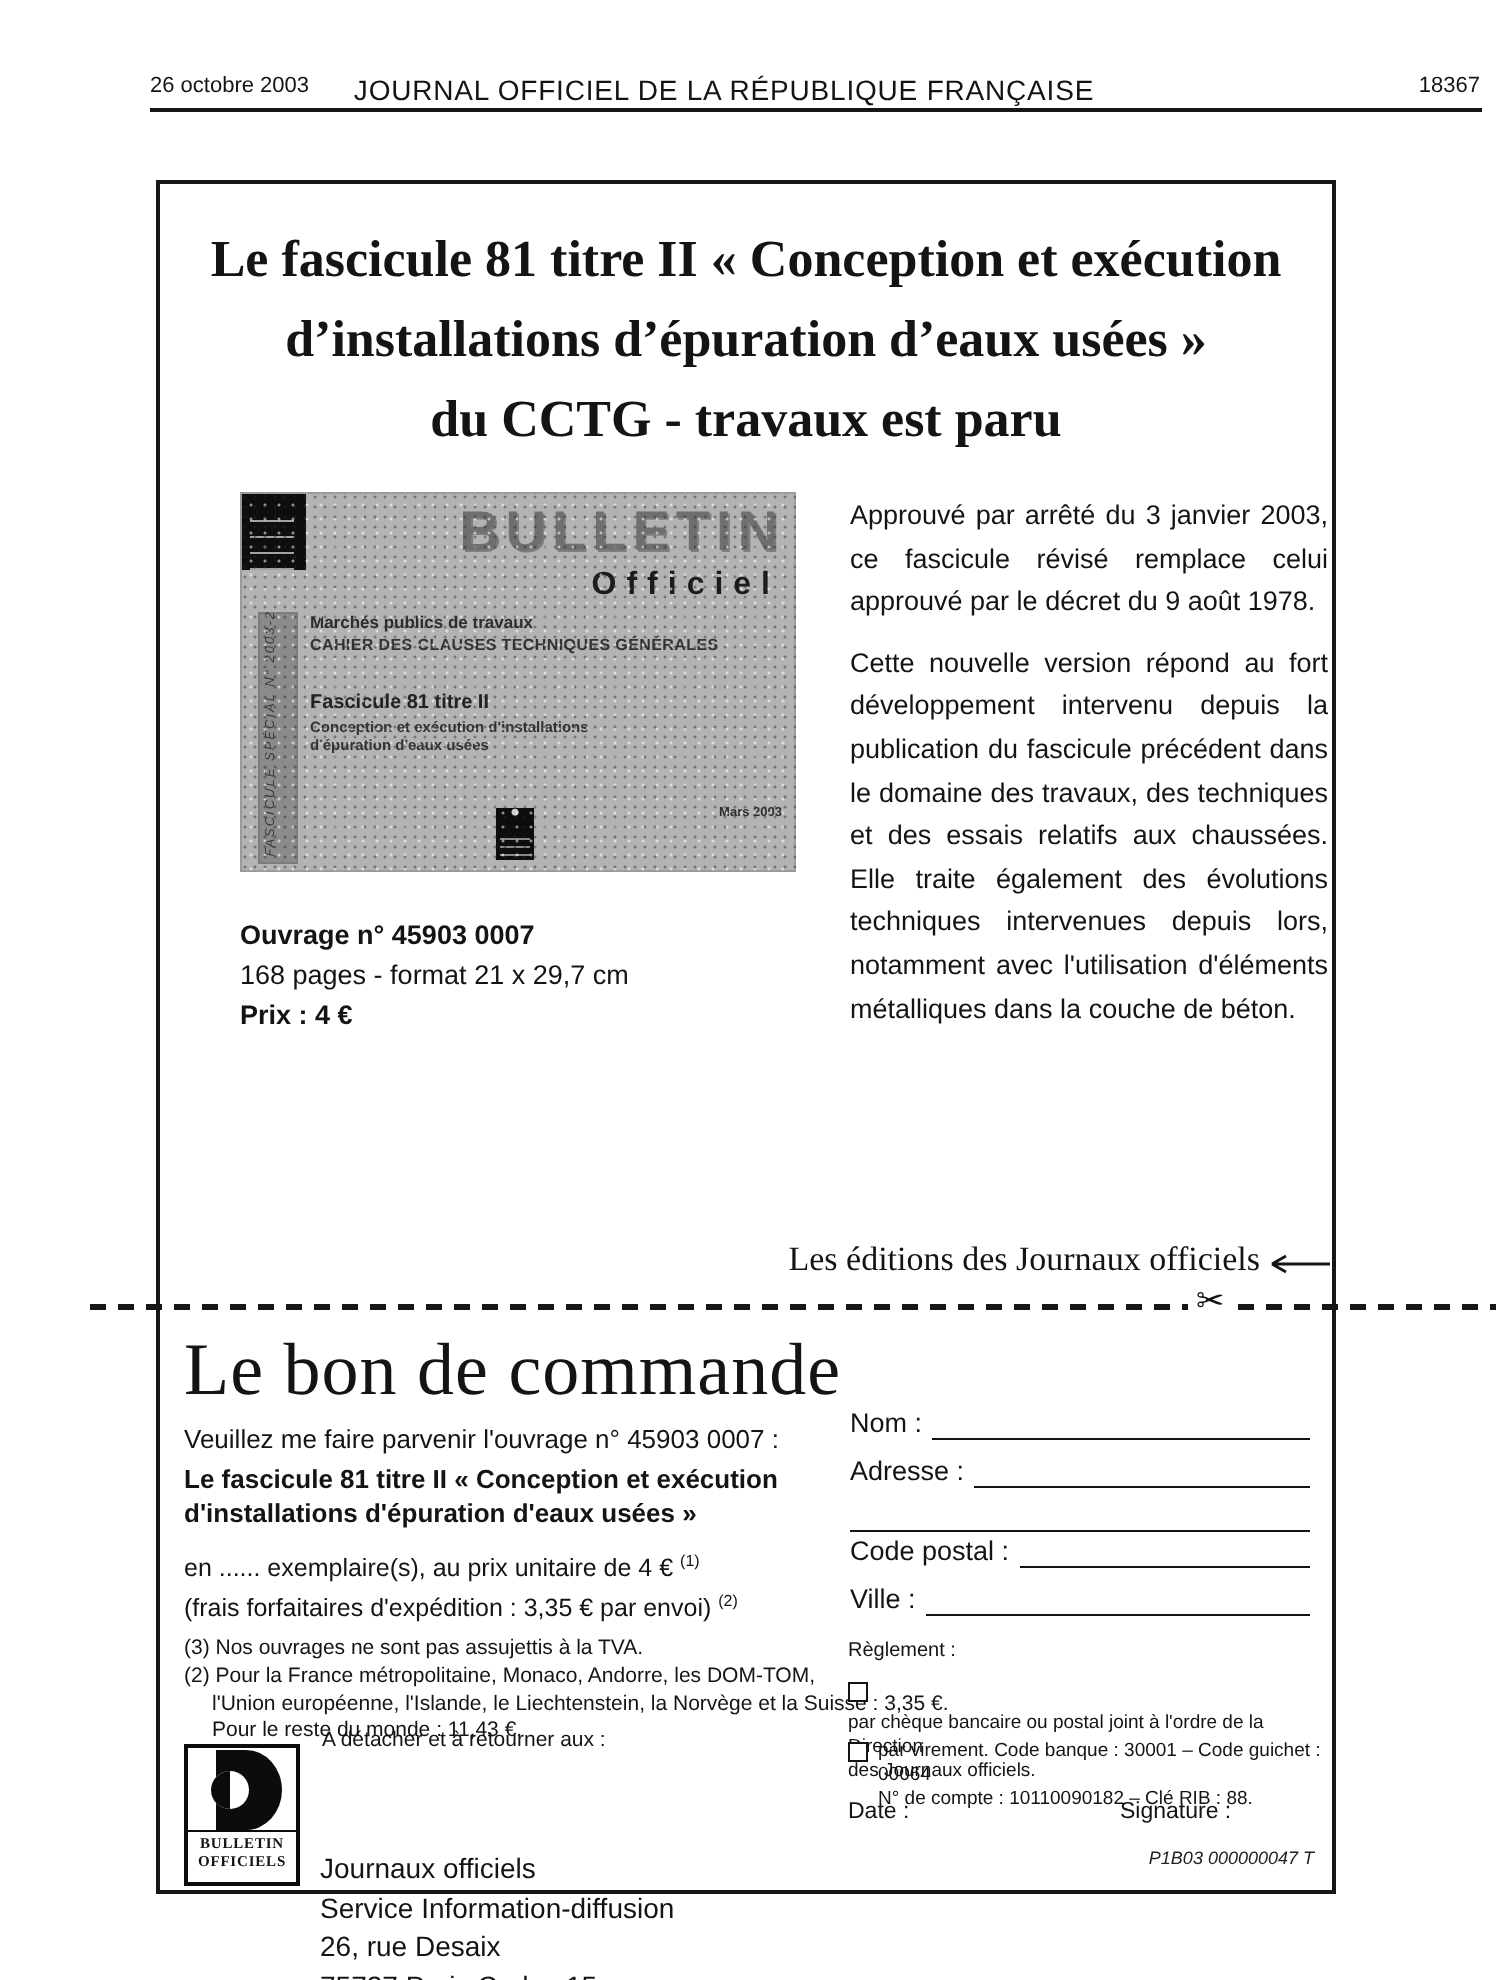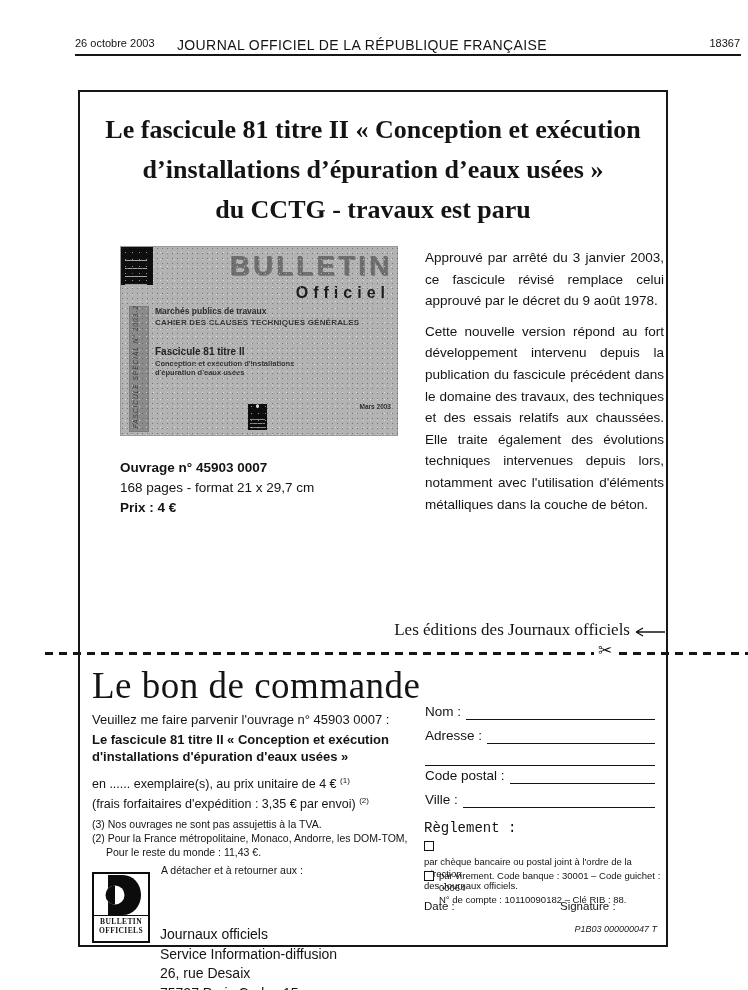--- a/index.html
+++ b/index.html
@@ -84,21 +84,21 @@
   .ret-addr{left:160px;top:878px;font-size:14px;line-height:19.5px;margin-top:47px;}
 
   .f-row{display:flex;font-size:13.5px;}
   .f-line{flex:1;border-bottom:1.5px solid #141414;height:15px;margin-left:5px;}
   .solo-line{border-bottom:1.5px solid #141414;}
   .r-nom{left:425px;top:704px;width:230px;}
   .r-adr{left:425px;top:728px;width:230px;}
   .r-l2{left:425px;top:763px;width:230px;height:2px;}
   .r-cp{left:425px;top:768px;width:230px;}
   .r-ville{left:425px;top:792px;width:230px;}
-  .reglement{left:424px;top:820px;font-size:14px;font-family:Liberation Mono, monospace;}
+  .reglement{left:424px;top:820px;font-size:10px;}
   .cb-row{display:flex;gap:5px;font-size:9.5px;line-height:12px;width:245px;}
   .cb{width:8px;height:8px;border:1.2px solid #141414;flex:none;margin-top:1px;background:#fff;}
   .cb1{left:424px;top:840px;flex-direction:column;}
   .cb2{left:424px;top:870px;}
   .date-label{left:424px;top:900px;font-size:11.5px;}
   .sig-label{left:560px;top:900px;font-size:11.5px;}
   .refcode{left:425px;top:924px;width:232px;text-align:right;font-style:italic;font-size:9px;color:#222;}
 </style>
 </head>
 <body>
@@ -160,20 +160,21 @@
     <div>Le fascicule 81 titre II « Conception et exécution</div>
     <div>d'installations d'épuration d'eaux usées »</div>
   </div>
   <div class="abs qty"><span>en ...... exemplaire(s), au prix unitaire de 4 €</span>
     <sup>(1)</sup></div>
   <div class="abs ship"><span>(frais forfaitaires d'expédition : 3,35 € par envoi)</span>
     <sup>(2)</sup></div>
   <div class="abs note1">(3) Nos ouvrages ne sont pas assujettis à la TVA.</div>
   <div class="abs note2">
     <div>(2) Pour la France métropolitaine, Monaco, Andorre, les DOM-TOM,</div>
+    <div class="cont">l'Union européenne, l'Islande, le Liechtenstein, la Norvège et la Suisse : 3,35 €.</div>
     <div class="cont">Pour le reste du monde : 11,43 €.</div>
   </div>
   <div class="abs detach">A détacher et à retourner aux :</div>
 
   <div class="abs jo-logo">
     <svg width="40" height="40" viewBox="0 0 40 40">
       <path d="M7 0 h15 a18 20 0 0 1 0 40 h-15 z" fill="#0c0c0c"></path>
       <circle cx="14" cy="20" r="9.5" fill="#ffffff"></circle>
       <path d="M14 10.5 a9.5 9.5 0 0 0 0 19 z" fill="#0c0c0c"></path>
     </svg>

